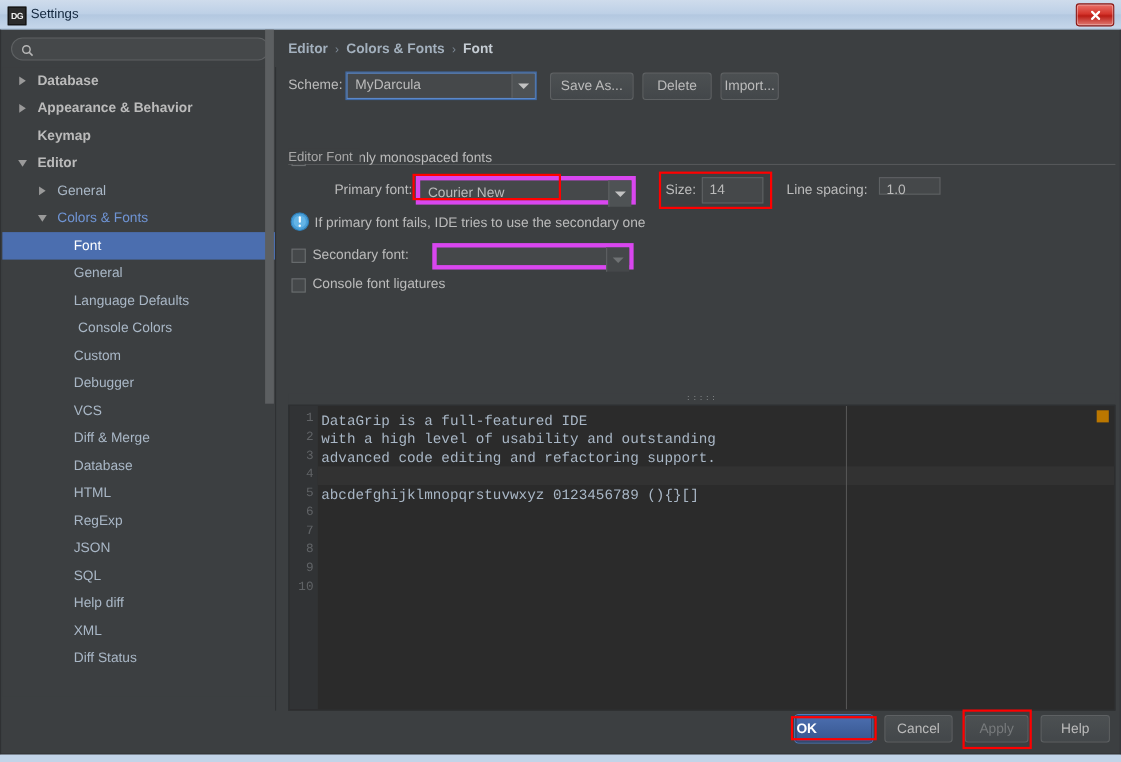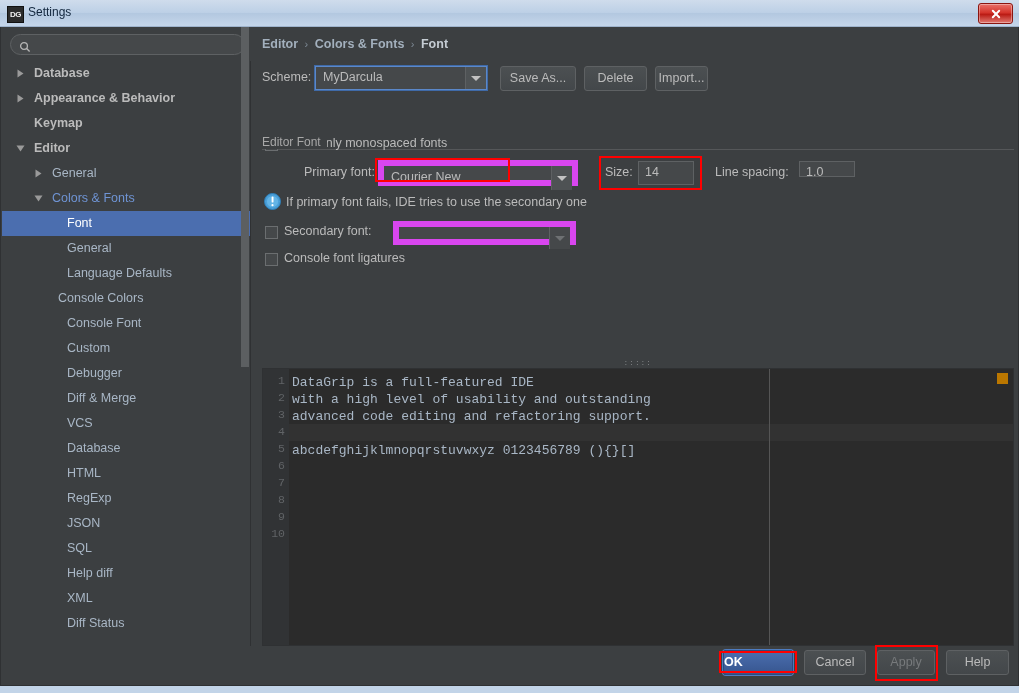--- a/index.html
+++ b/index.html
@@ -113,21 +113,21 @@
   .breadcrumb .sep { color: #7e8a96; font-weight: normal; padding: 0 3px; font-size: 11px;}
   .breadcrumb .crumb { color: #a3b0bd; }
   .breadcrumb .crumb.last { color: #c5ccd3; }
 
   .scheme-row { position: absolute; left: 261px; top: 39px; height: 24px; }
   .scheme-label {
     position: absolute; left: 0; top: 4px; font-size: 12.5px; color: #bbbbbb;
   }
   .combo {
     position: absolute; background: #45484a;
-    border: 6px solid #d946ef; box-sizing: border-box;
+    border: 4px solid #d946ef; box-sizing: border-box;
     height: 24px;
   }
   .combo.focused { border: 1px solid #5b88c9; box-shadow: 0 0 0 1px #3f6aa8; }
   .combo .val {
     position: absolute; left: 7px; top: 3px; font-size: 12.5px; color: #bbbbbb;
     white-space: nowrap;
   }
   .combo .arrowbox {
     position: absolute; right: 0; top: 0; width: 20px; height: 22px;
     background: #4e5254; border-left: 1px solid #5e6163;
@@ -308,36 +308,33 @@
         <div class="tree-row selected">
           <span class="lbl" style="left: 65px;">Font</span>
         </div>
         <div class="tree-row">
           <span class="lbl" style="left: 65px;">General</span>
         </div>
         <div class="tree-row">
           <span class="lbl" style="left: 65px;">Language Defaults</span>
         </div>
         <div class="tree-row">
-          <span class="lbl" style="left: 56px;">Console Colors</span>
-        </div>
-        <div class="tree-row">
-          <span class="lbl" style="left: 65px;">Console Font</span>
+          <span class="lbl" style="left: 69px;">Console Colors</span>
         </div>
         <div class="tree-row">
           <span class="lbl" style="left: 65px;">Custom</span>
         </div>
         <div class="tree-row">
           <span class="lbl" style="left: 65px;">Debugger</span>
         </div>
         <div class="tree-row">
+          <span class="lbl" style="left: 65px;">VCS</span>
+        </div>
+        <div class="tree-row">
           <span class="lbl" style="left: 65px;">Diff &amp; Merge</span>
-        </div>
-        <div class="tree-row">
-          <span class="lbl" style="left: 65px;">VCS</span>
         </div>
         <div class="tree-row">
           <span class="lbl" style="left: 65px;">Database</span>
         </div>
         <div class="tree-row">
           <span class="lbl" style="left: 65px;">HTML</span>
         </div>
         <div class="tree-row">
           <span class="lbl" style="left: 65px;">RegExp</span>
         </div>

